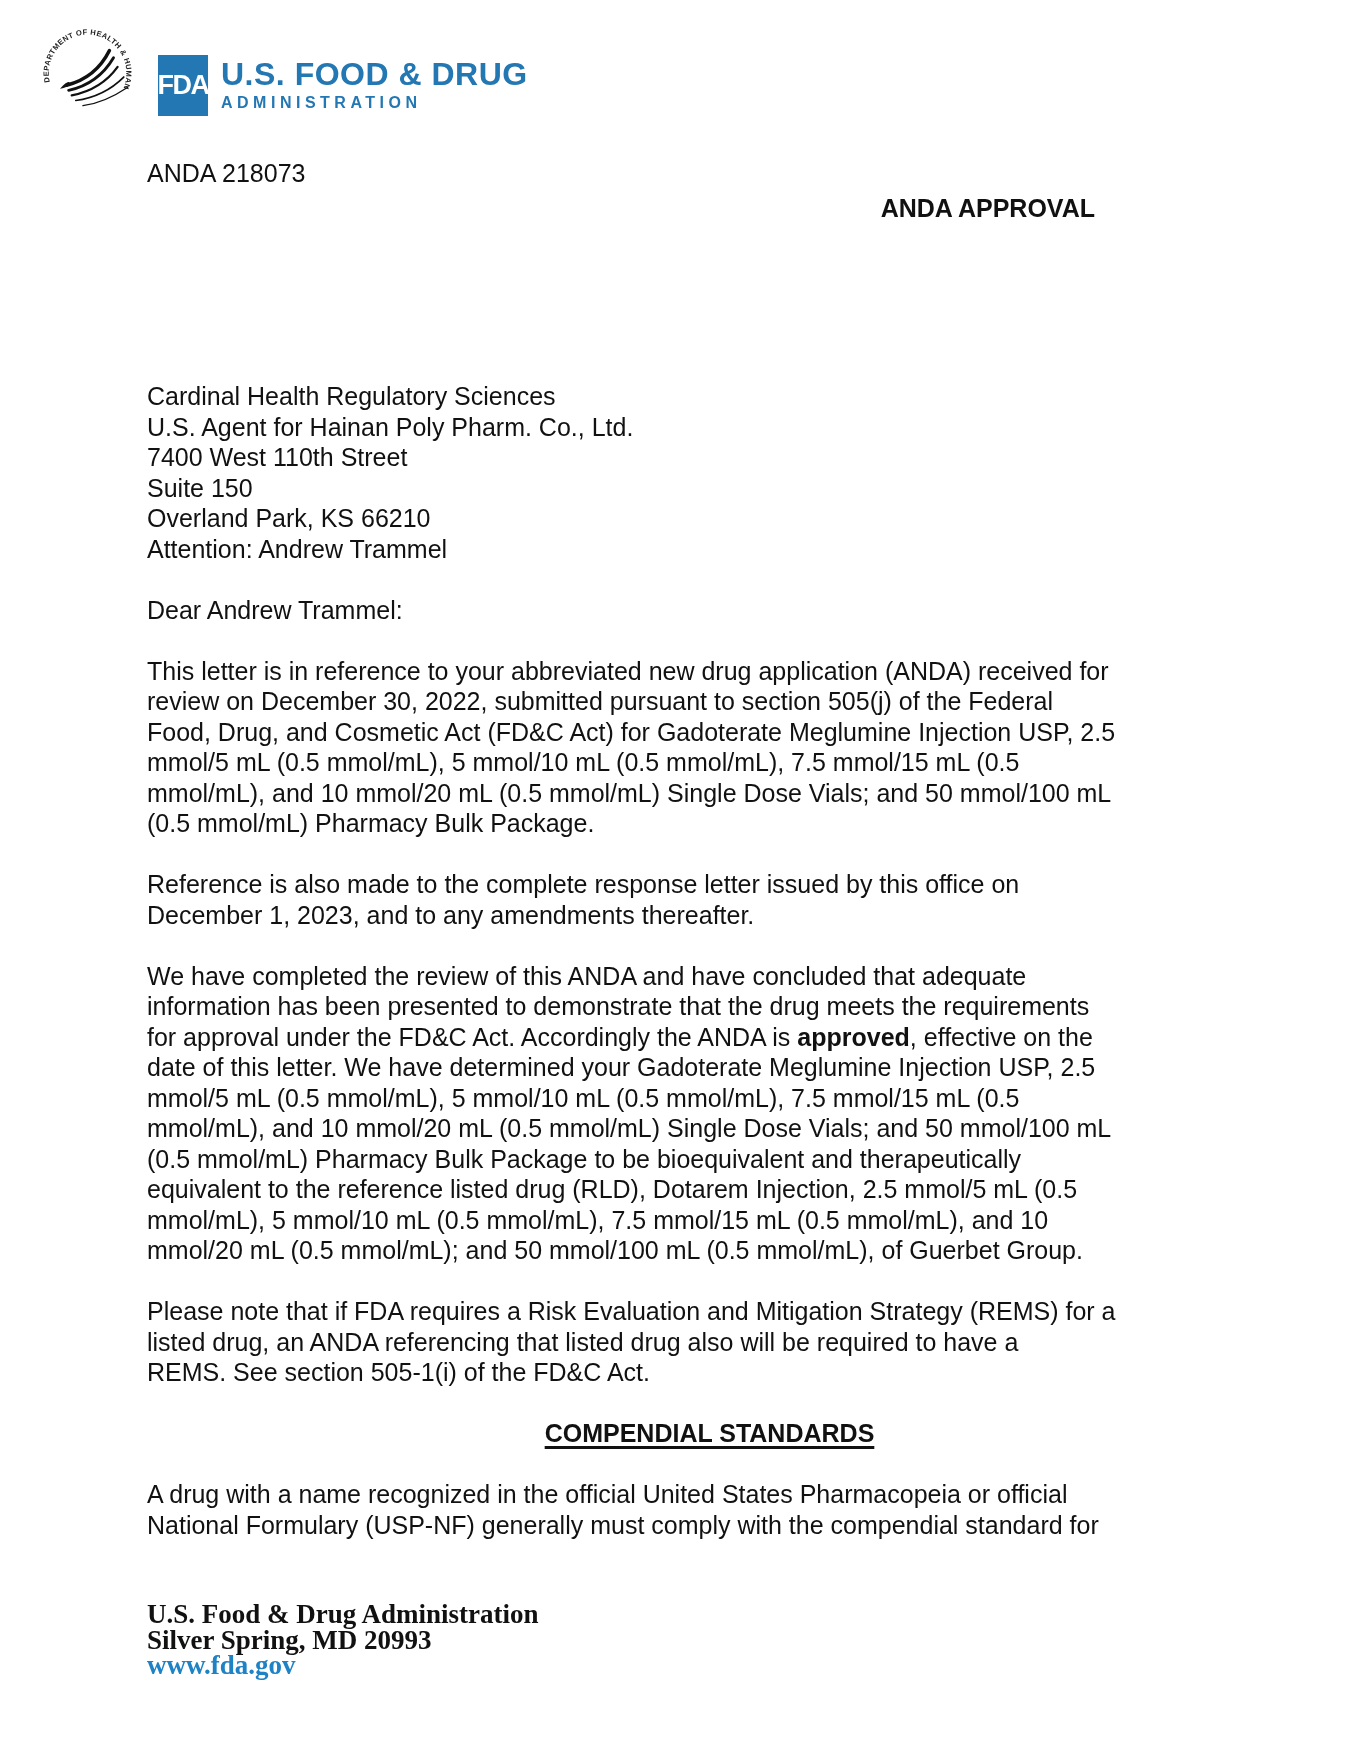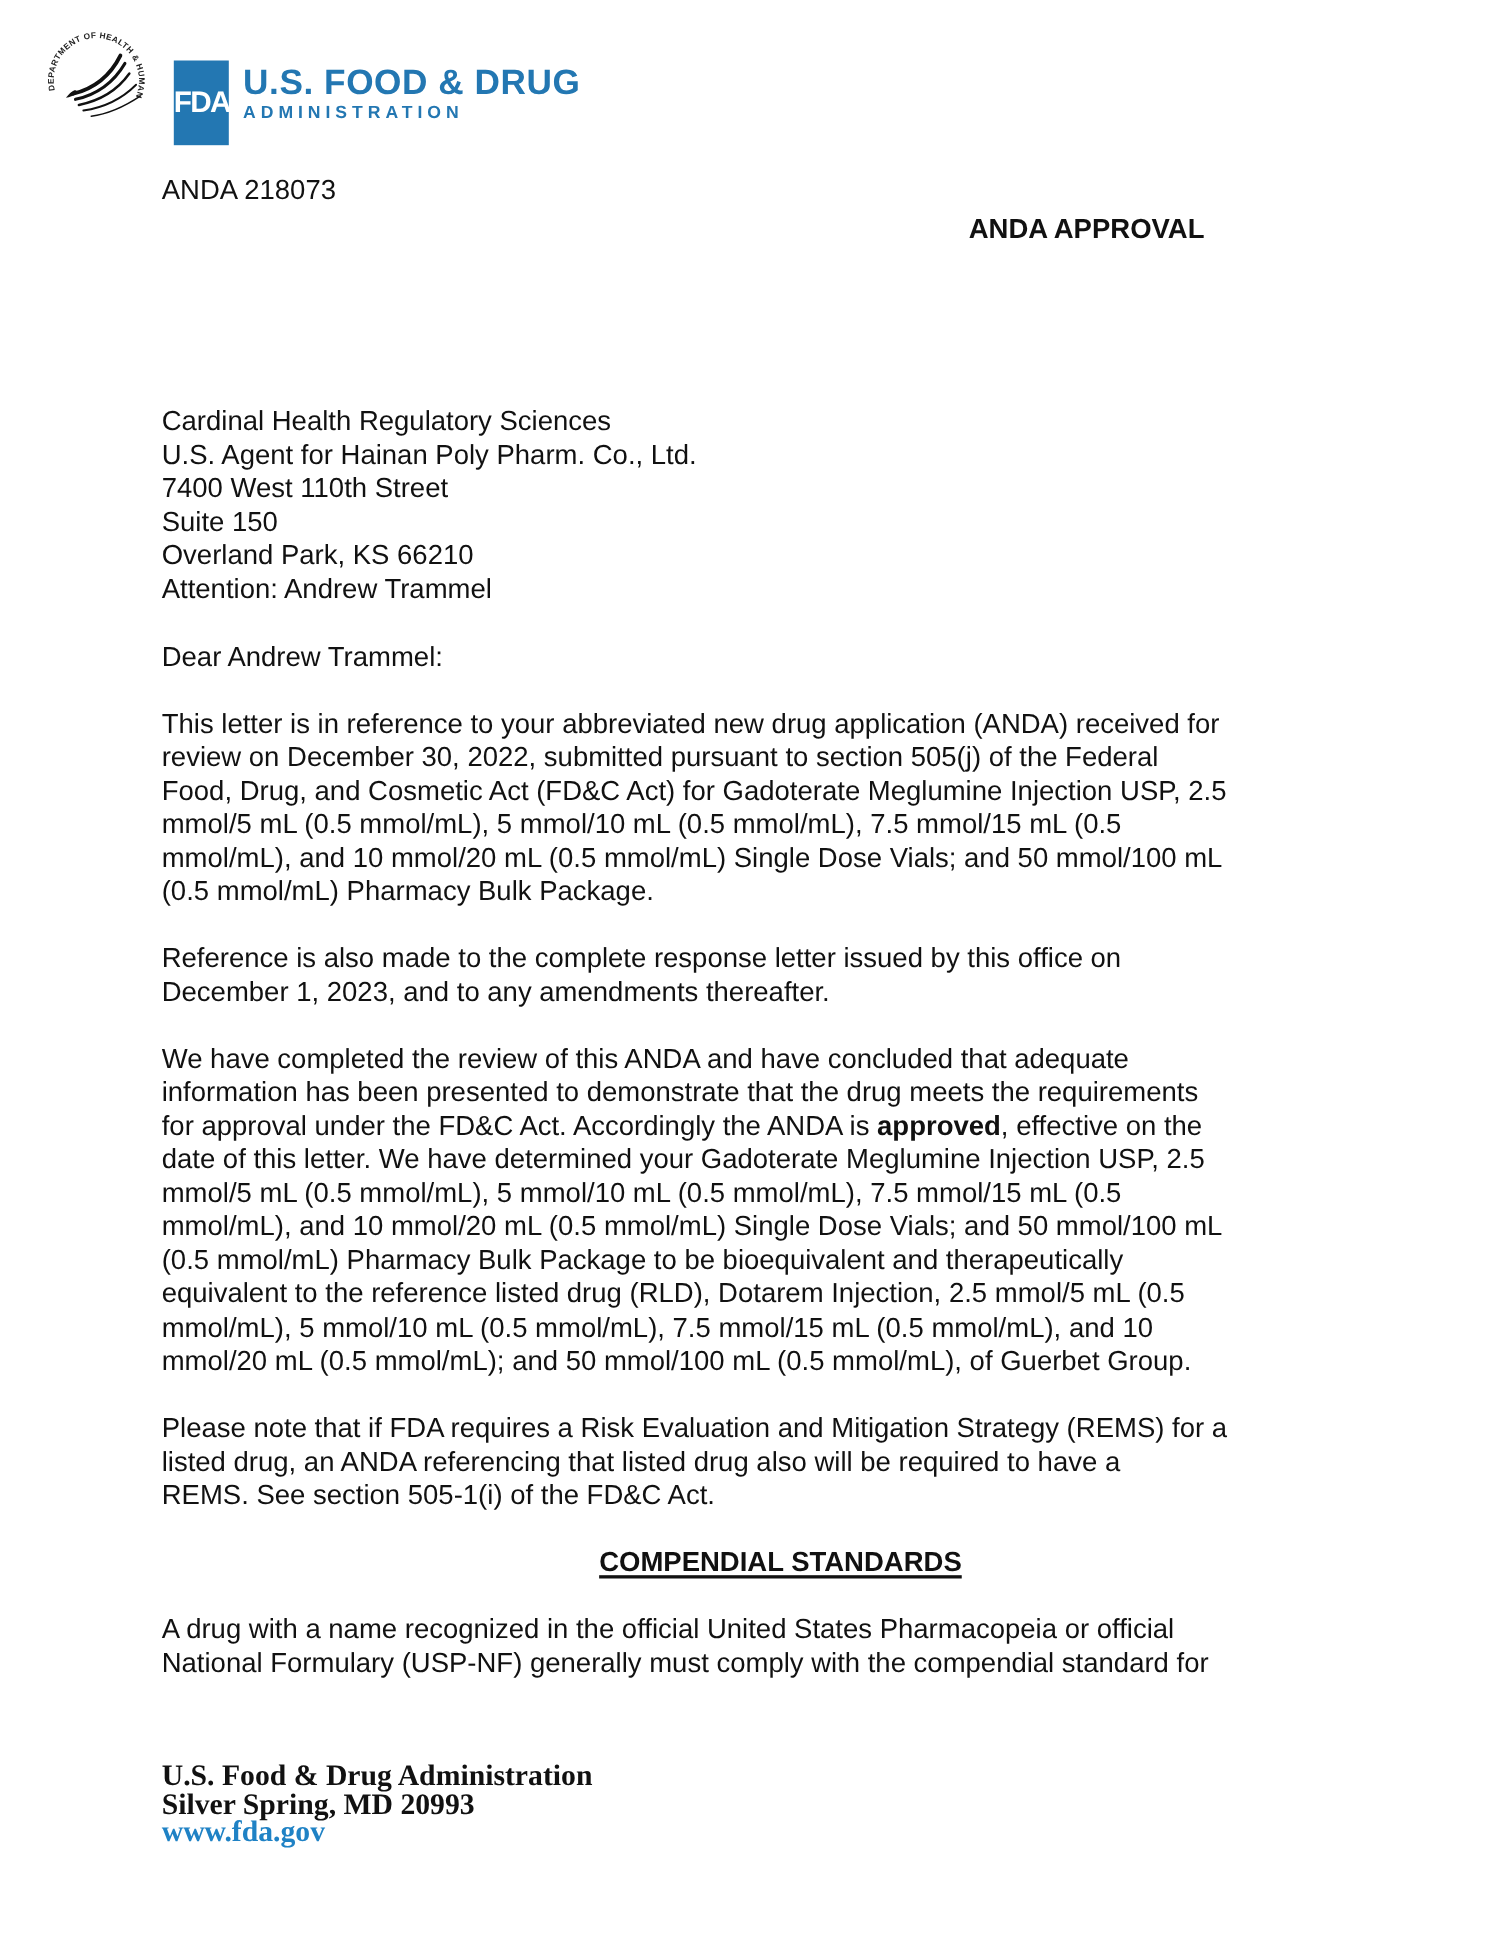--- a/index.html
+++ b/index.html
@@ -13,22 +13,22 @@
     font-family:"Liberation Sans","DejaVu Sans",sans-serif;
     color:var(--ink);
     overflow:hidden;
   }
   .page{position:absolute;inset:0;background:#fff;}
 
   
   .hhs-seal{position:absolute;left:36px;top:24px;width:102px;height:102px;}
   .fda-lockup{position:absolute;left:158px;top:55px;display:flex;align-items:flex-start;}
   .fda-square{
-    width:50px;height:77px;background:var(--fda-blue);
-    display:flex;align-items:center;justify-content:flex-start;
+    width:50px;height:61px;background:var(--fda-blue);
+    display:flex;align-items:center;justify-content:center;
   }
   .fda-acronym{
     color:#fff;font-weight:bold;font-size:27px;letter-spacing:-1.5px;
     font-family:"Liberation Sans","DejaVu Sans",sans-serif;
   }
   .fda-wordmark{margin-left:13px;padding-top:2px;}
   .fda-wordmark .line1{
     color:var(--fda-blue);font-weight:bold;font-size:32px;line-height:34px;letter-spacing:0.5px;
   }
   .fda-wordmark .line2{
@@ -36,21 +36,21 @@
   }
 
   
   .anda-number{position:absolute;left:147px;top:158px;font-size:25px;line-height:30px;}
   .anda-approval{
     position:absolute;left:147px;top:193px;width:948px;
     text-align:right;font-size:25px;line-height:30px;font-weight:bold;
   }
 
   
-  .letter-body{position:absolute;left:147px;top:368px;width:1125px;}
+  .letter-body{position:absolute;left:147px;top:381px;width:1125px;}
   .block{margin:0 0 30.5px 0;font-size:25px;line-height:30.5px;white-space:pre-line;}
   .addr-line{font-size:25px;line-height:30.5px;}
   .addr-indent{padding-left:135px;}
   .address{margin-bottom:30.5px;}
   .b{font-weight:bold;}
   .heading{
     font-weight:bold;font-size:25px;line-height:30.5px;margin:0 0 30.5px 0;
     text-decoration:underline;text-decoration-thickness:2.5px;text-underline-offset:4px;text-align:center;
   }
 

